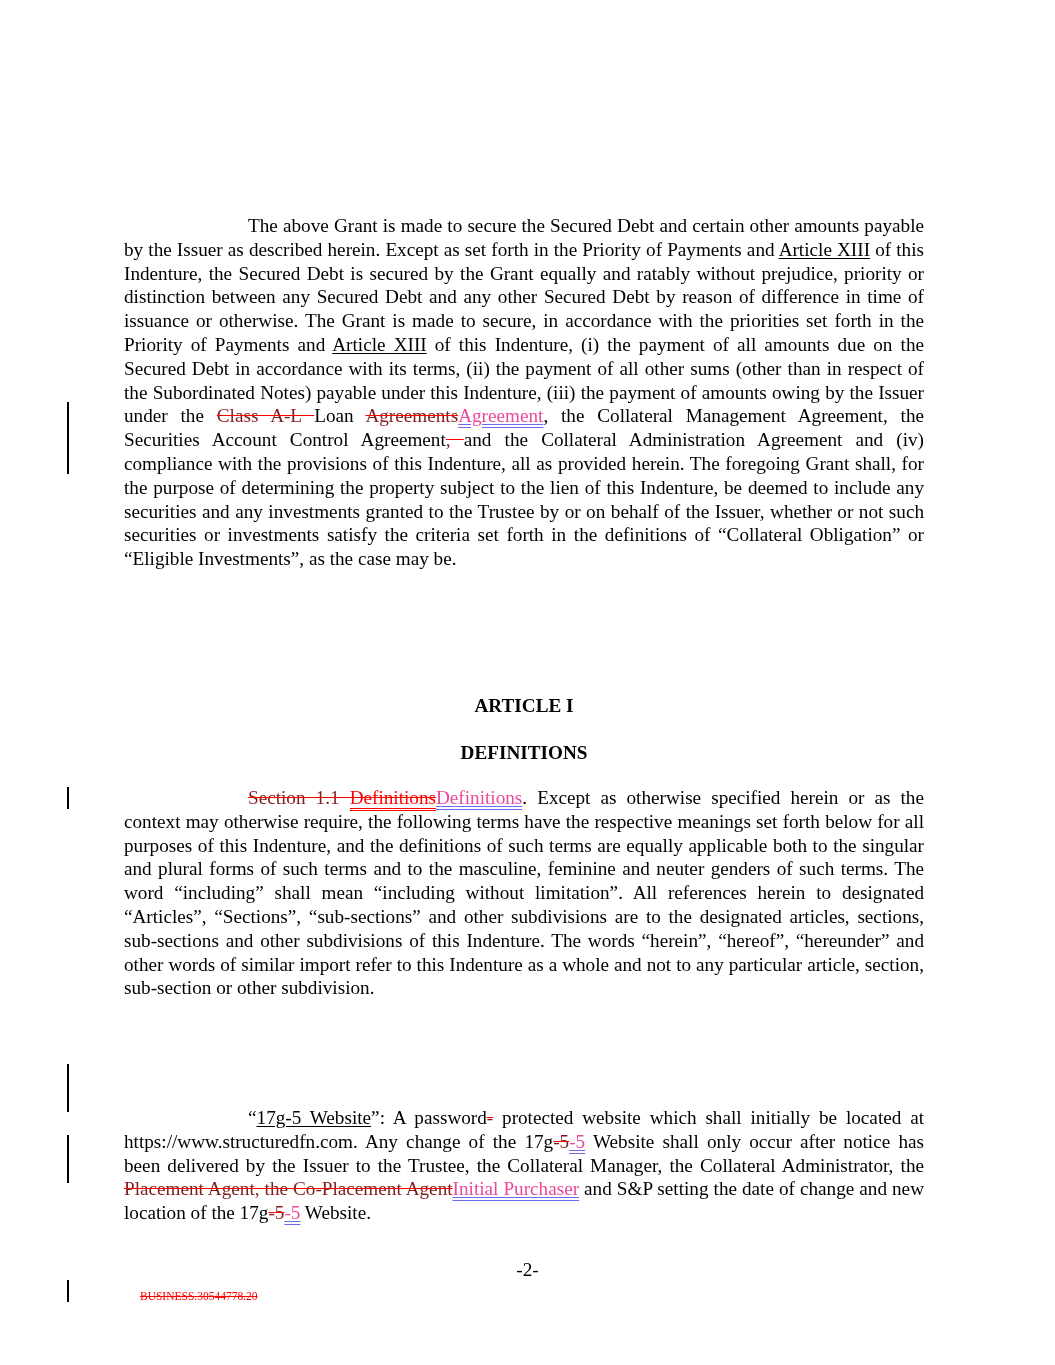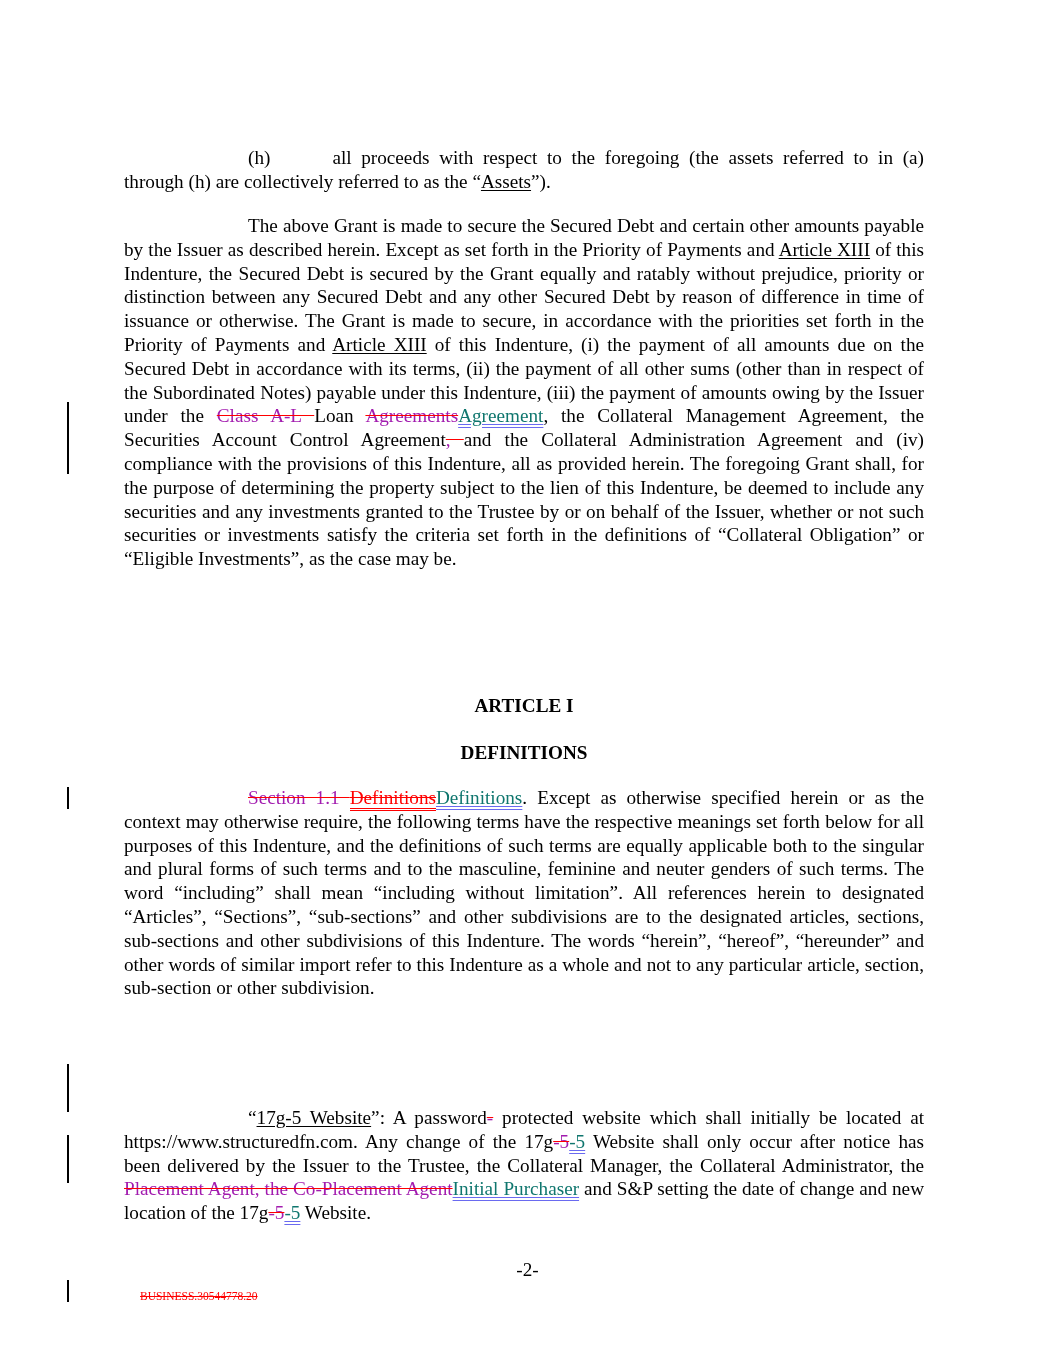--- a/index.html
+++ b/index.html
@@ -13,24 +13,24 @@
     .body-text {
       position: absolute; left: 124px; width: 800px;
       text-align: justify;
     }
     .p { margin: 0; text-align: justify; }
     .indent { text-indent: 124px; }
     .ind-h { display: inline-block; width: 62px; }
     .center { text-align: center; }
     .bold { font-weight: bold; }
     .u { text-decoration: underline; text-underline-offset: 2px; }
-    .del { color: #a21caf; text-decoration: line-through; text-decoration-color: #ff0000; }
+    .del { color: #7f1d1d; text-decoration: line-through; text-decoration-color: #ff0000; }
     .del-dbl { color: #ff0000; text-decoration: line-through; text-decoration-color: #ff0000; border-bottom: 3px double #ff0000; }
     .ins {
-      color: #0f766e;
+      color: #ec4899;
       text-decoration: underline double; text-decoration-color: #6a6af0;
       text-underline-offset: 2px;
     }
     .change-bar {
       position: absolute; left: 67px; width: 2px; background: #000000;
     }
     .page-number {
       position: absolute; left: 0; width: 1055px; top: 1258px;
       text-align: center; font-size: 19.2px;
     }
@@ -44,23 +44,20 @@
 <body>
 
 <div class="page">
 
   <div class="change-bar" style="top:402px;height:72px;"></div>
   <div class="change-bar" style="top:787px;height:22px;"></div>
   <div class="change-bar" style="top:1064px;height:48px;"></div>
   <div class="change-bar" style="top:1135px;height:48px;"></div>
   <div class="change-bar" style="top:1280px;height:22px;"></div>
 
-  <div class="body-text" style="top:146px;">
-    <p class="p indent"><span>(h)</span><span class="ind-h"></span><span>all proceeds with respect to the foregoing (the assets referred to in (a) through (h) are collectively referred to as the “</span><span class="u">Assets</span><span>”).</span></p>
-  </div>
 
   <div class="body-text" style="top:214px;">
     <p class="p indent"><span>The above Grant is made to secure the Secured Debt and certain other amounts payable by the Issuer as described herein.  Except as set forth in the Priority of Payments and </span><span class="u">Article XIII</span><span> of this Indenture, the Secured Debt is secured by the Grant equally and ratably without prejudice, priority or distinction between any Secured Debt and any other Secured Debt by reason of difference in time of issuance or otherwise.  The Grant is made to secure, in accordance with the priorities set forth in the Priority of Payments and </span><span class="u">Article XIII</span><span> of this Indenture, (i) the payment of all amounts due on the Secured Debt in accordance with its terms, (ii) the payment of all other sums (other than in respect of the Subordinated Notes) payable under this Indenture, (iii) the payment of amounts owing by the Issuer under the </span><span class="del">Class A-L </span><span>Loan </span><span class="del">Agreements</span><span class="ins">Agreement</span><span>, the Collateral Management Agreement, the Securities Account Control Agreement</span><span class="del">, </span><span> and the Collateral Administration Agreement and (iv) compliance with the provisions of this Indenture, all as provided herein.  The foregoing Grant shall, for the purpose of determining the property subject to the lien of this Indenture, be deemed to include any securities and any investments granted to the Trustee by or on behalf of the Issuer, whether or not such securities or investments satisfy the criteria set forth in the definitions of “Collateral Obligation” or “Eligible Investments”, as the case may be.</span></p>
   </div>
 
 
   <div class="body-text center bold" style="top:694px;">ARTICLE I</div>
   <div class="body-text center bold" style="top:741px;">DEFINITIONS</div>
 
   <div class="body-text" style="top:786px;font-family:Liberation Serif, serif;">

